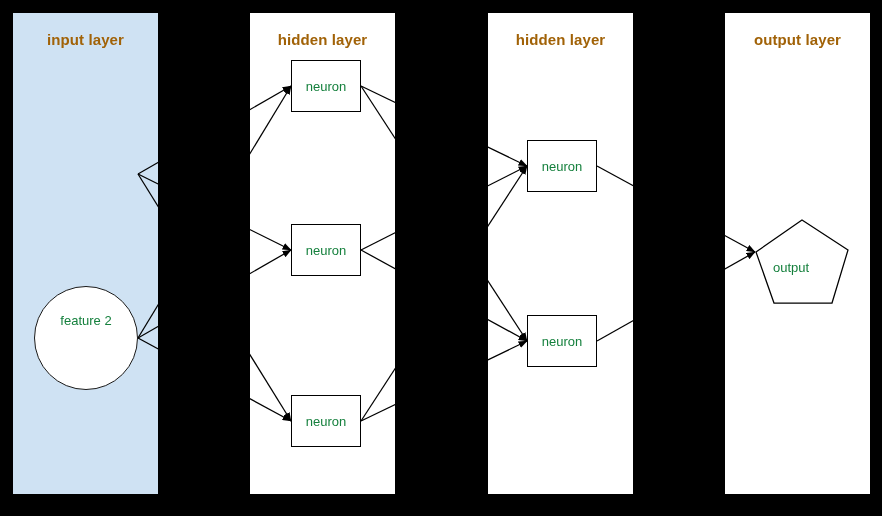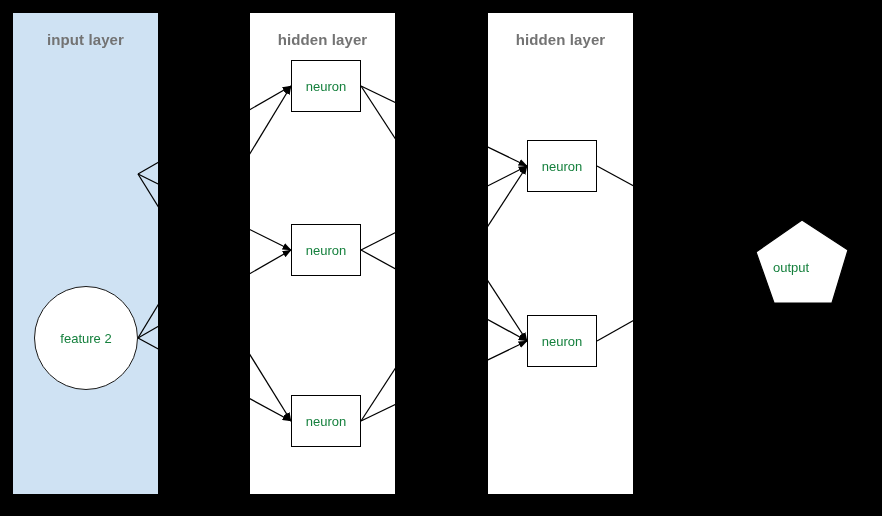--- a/index.html
+++ b/index.html
@@ -19,21 +19,21 @@
     position: absolute;
     box-sizing: border-box;
   }
   .layer-title {
     position: absolute;
     left: 0;
     right: 0;
     text-align: center;
     font-size: 15px;
     font-weight: bold;
-    color: #737373;
+    color: #a16207;
     letter-spacing: 0.1px;
   }
   svg.edges {
     position: absolute;
     left: 0;
     top: 0;
     width: 882px;
     height: 516px;
     pointer-events: none;
   }
@@ -68,20 +68,23 @@
   </div>
 
   <div class="layer-panel" style="left:250px; top:13px; width:145px; height:481px; background:#ffffff;">
     <div class="layer-title" style="top:18px;">hidden layer</div>
   </div>
 
   <div class="layer-panel" style="left:488px; top:13px; width:145px; height:481px; background:#ffffff;">
     <div class="layer-title" style="top:18px;">hidden layer</div>
   </div>
 
+  <div class="layer-panel" style="left:725px; top:13px; width:145px; height:481px; background:#ffffff;">
+    <div class="layer-title" style="top:18px;">output layer</div>
+  </div>
 
   <svg class="edges" viewBox="0 0 882 516" xmlns="http://www.w3.org/2000/svg">
     <defs>
       <marker id="arrowhead" markerWidth="9" markerHeight="7" refX="8.4" refY="3.5" orient="auto" markerUnits="userSpaceOnUse">
         <path d="M0,0 L9,3.5 L0,7 z" fill="#000000"></path>
       </marker>
       <clipPath id="clip-panels">
         <rect x="13" y="13" width="145" height="481"></rect>
         <rect x="250" y="13" width="145" height="481"></rect>
         <rect x="488" y="13" width="145" height="481"></rect>
@@ -112,21 +115,21 @@
 
       <g>
         <path d="M597,166 L755,252" marker-end="url(#arrowhead)"></path>
         <path d="M597,341 L755,252" marker-end="url(#arrowhead)"></path>
       </g>
     </g>
   </svg>
 
 
   <div class="node-circle" style="left:34px; top:286px; width:104px; height:104px;">
-    <div class="node-text" style="top:44px;">feature 2</div>
+    <div class="node-text" style="top:26px;">feature 2</div>
   </div>
 
   <div class="node-box" style="left:291px; top:60px; width:70px; height:52px;">
     <div class="node-text" style="top:18px;">neuron</div>
   </div>
 
   <div class="node-box" style="left:291px; top:224px; width:70px; height:52px;">
     <div class="node-text" style="top:18px;">neuron</div>
   </div>
 

